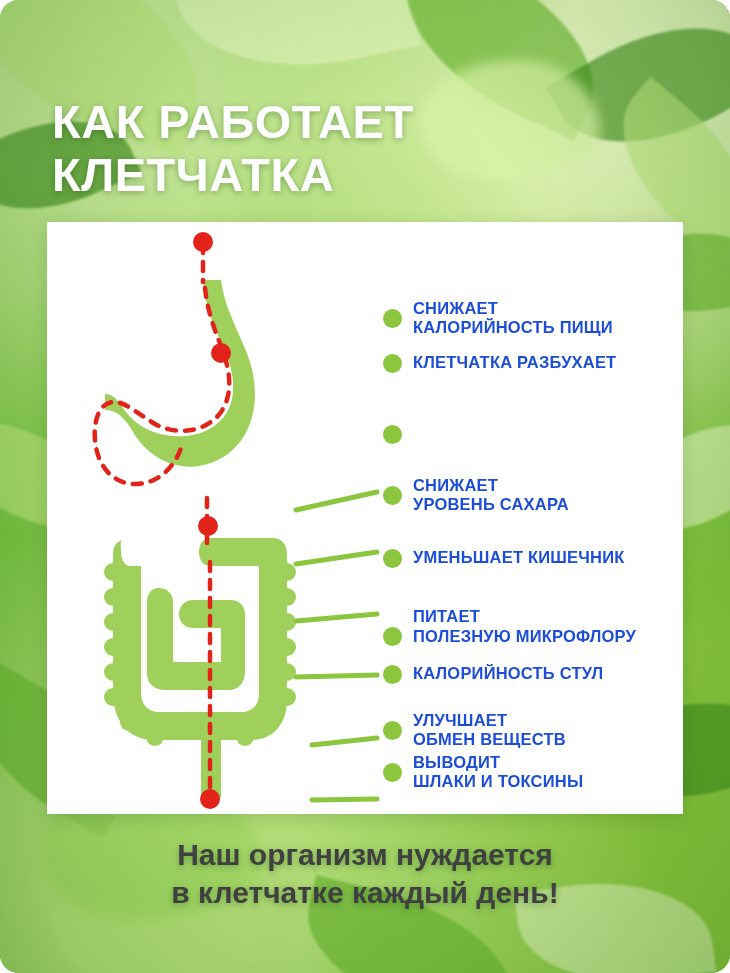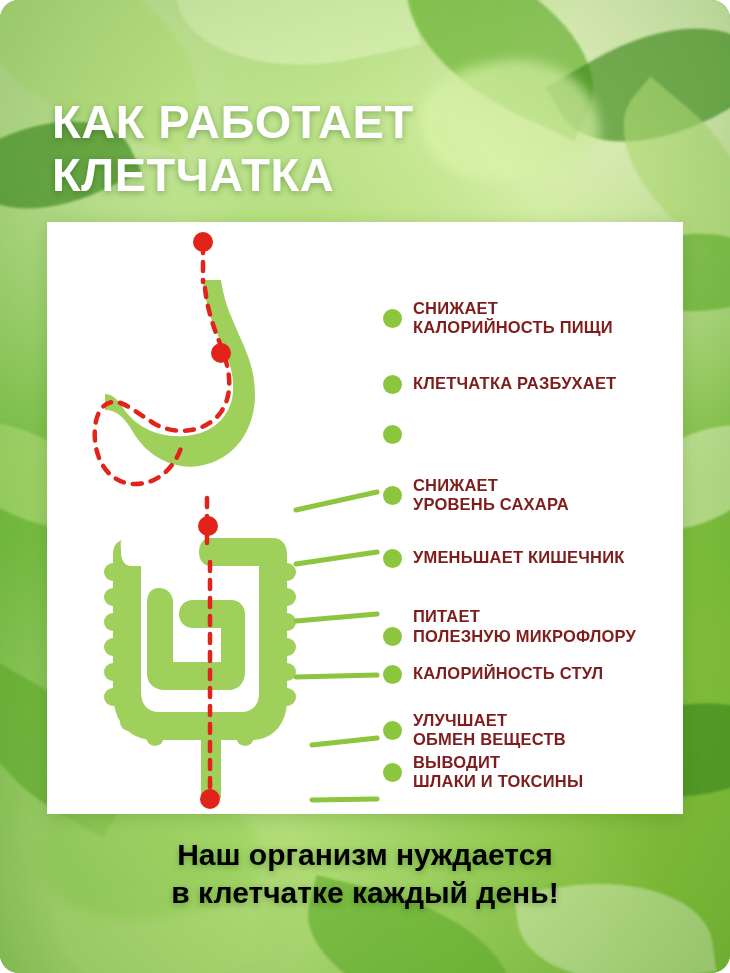--- a/index.html
+++ b/index.html
@@ -108,36 +108,36 @@
     height: 56px;
   }
   .dot {
     flex: none;
     width: 19px;
     height: 19px;
     border-radius: 50%;
     background: #8cc63f;
   }
   .item-label {
-    color: #7f1d1d;
+    color: #1d4ed8;
     font-size: 16.5px;
     font-weight: bold;
     line-height: 1.17;
     letter-spacing: 0.2px;
     white-space: pre-line;
   }
 
   
   .footer {
     position: absolute;
     left: 50px;
     top: 836px;
     width: 630px;
     text-align: center;
-    color: #000000;
+    color: #404040;
     font-size: 30px;
     font-weight: bold;
     line-height: 1.25;
     text-shadow: 0 2px 6px rgba(20,70,10,.35);
     white-space: pre-line;
   }
 </style>
 </head>
 <body>
 
@@ -281,21 +281,21 @@
           <line x1="265" y1="750" x2="330" y2="757"></line>
         </g>
       </svg>
 
       <div class="items">
         <div class="item" style="left:40px; top:50px;">
           <span class="dot"></span>
           <span class="item-label">СНИЖАЕТ
 КАЛОРИЙНОСТЬ ПИЩИ</span>
         </div>
-        <div class="item" style="left:40px; top:116px;">
+        <div class="item" style="left:40px; top:95px;">
           <span class="dot"></span>
           <span class="item-label">КЛЕТЧАТКА РАЗБУХАЕТ</span>
         </div>
         <div class="item" style="left:40px; top:166px;">
           <span class="dot"></span>
         </div>
         <div class="item" style="left:40px; top:227px;">
           <span class="dot"></span>
           <span class="item-label">СНИЖАЕТ
 УРОВЕНЬ САХАРА</span>

